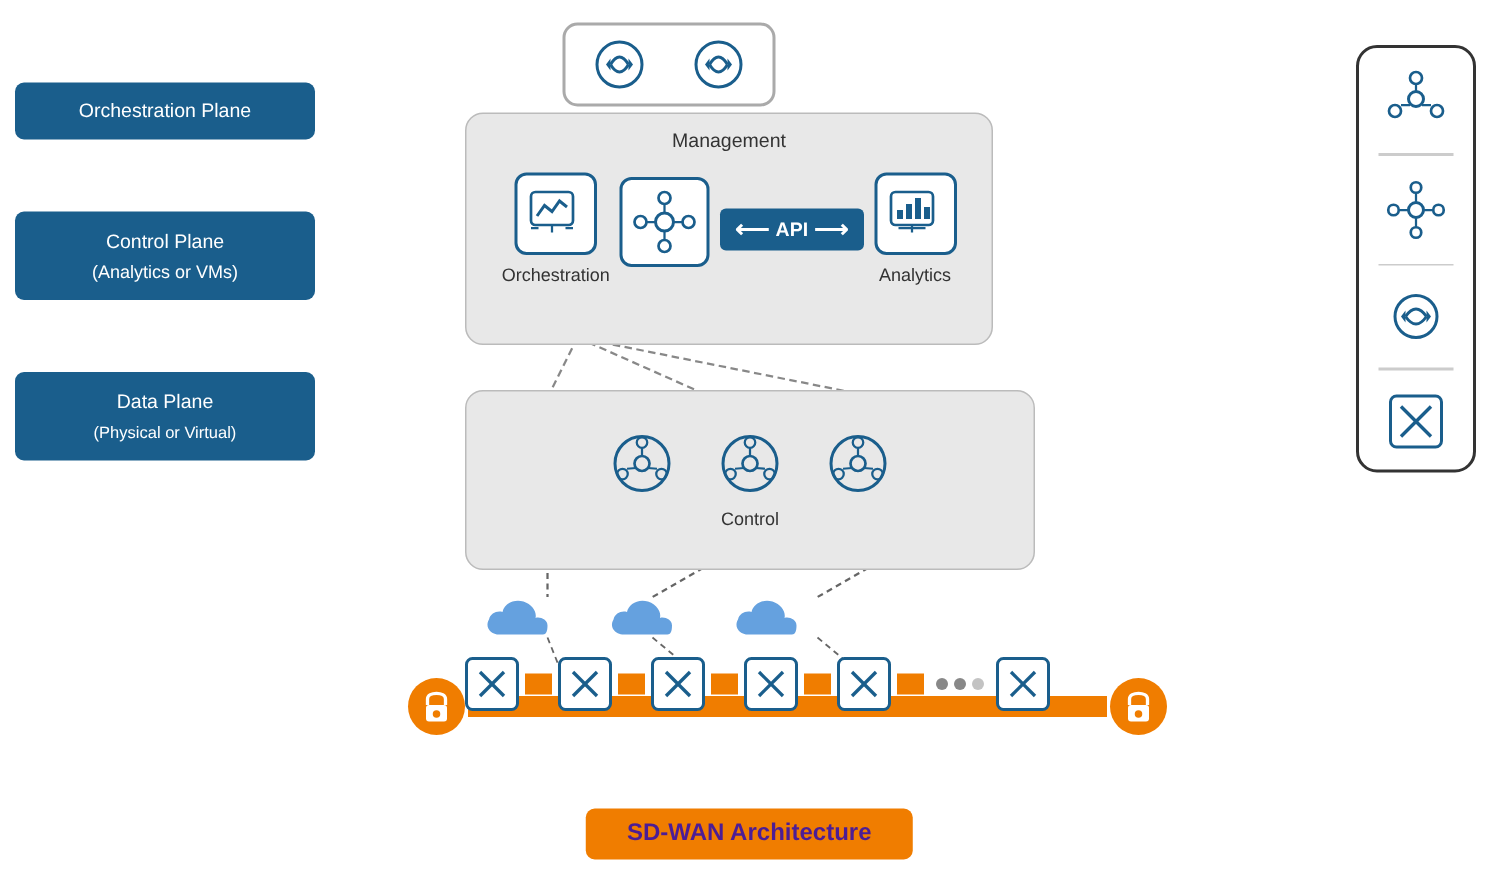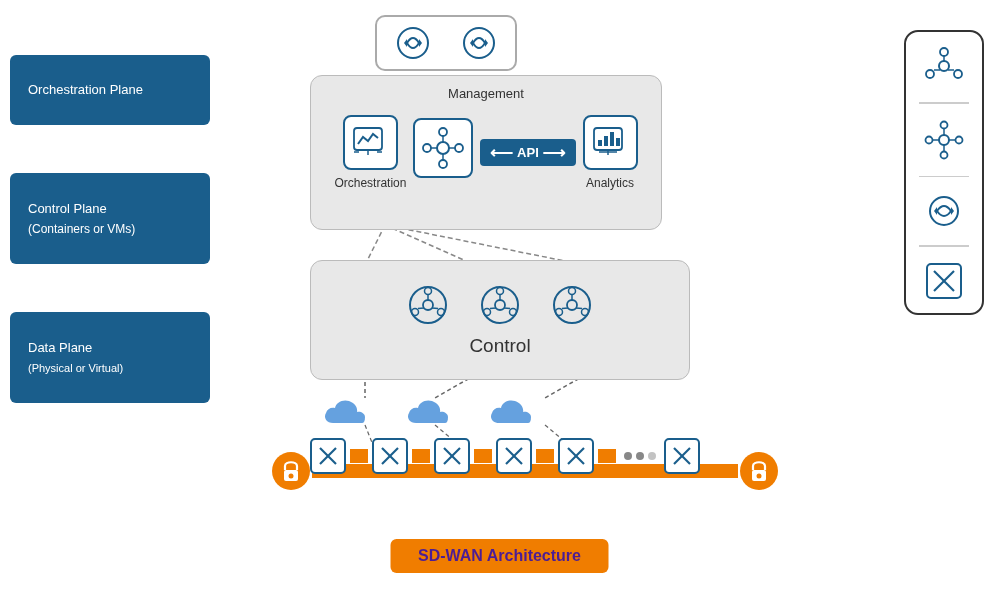--- a/index.html
+++ b/index.html
@@ -18,24 +18,24 @@
       left: 10px;
       top: 55px;
       display: flex;
       flex-direction: column;
       gap: 48px;
     }
     .plane-label {
       background: #1a5e8c;
       color: white;
       border-radius: 6px;
-      padding: 26px 18px;
+      padding: 10px 18px;
       font-size: 13px;
       font-weight: 500;
-      text-align: left;
+      text-align: center;
       min-width: 200px;
       line-height: 1.4;
     }
 
     
     .diagram-area {
       position: absolute;
       left: 280px;
       top: 10px;
       width: 500px;
@@ -129,21 +129,21 @@
       align-items: center;
       justify-content: center;
       gap: 4px;
     }
     .control-icons {
       display: flex;
       gap: 28px;
       margin-bottom: 4px;
     }
     .control-title {
-      font-size: 19px;
+      font-size: 12px;
       color: #333;
     }
 
     
     .clouds-row {
       position: absolute;
       left: 40px;
       top: 385px;
       display: flex;
       gap: 28px;
@@ -229,21 +229,21 @@
     }
   </style>
 </head>
 <body>
 
 <div>
 
   <div class="left-labels">
     <div class="plane-label">Orchestration Plane</div>
     <div class="plane-label" style="line-height:1.5">
-      <span>Control Plane<br><span style="font-size:12px;font-weight:400">(Containers or VMs)</span></span>
+      <span>Control Plane<br><span style="font-size:12px;font-weight:400">(Analytics or VMs)</span></span>
     </div>
     <div class="plane-label" style="line-height:1.5">
       <span>Data Plane<br><span style="font-size:11px;font-weight:400">(Physical or Virtual)</span></span>
     </div>
   </div>
 
   <div class="diagram-area">
 
     <svg class="connectors-svg">
 

